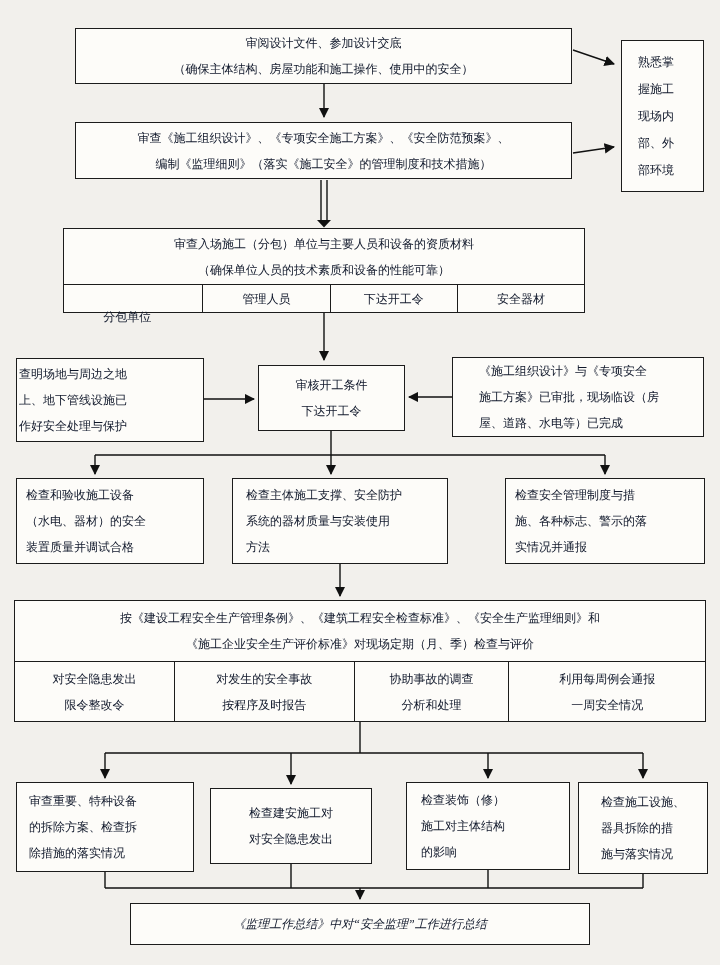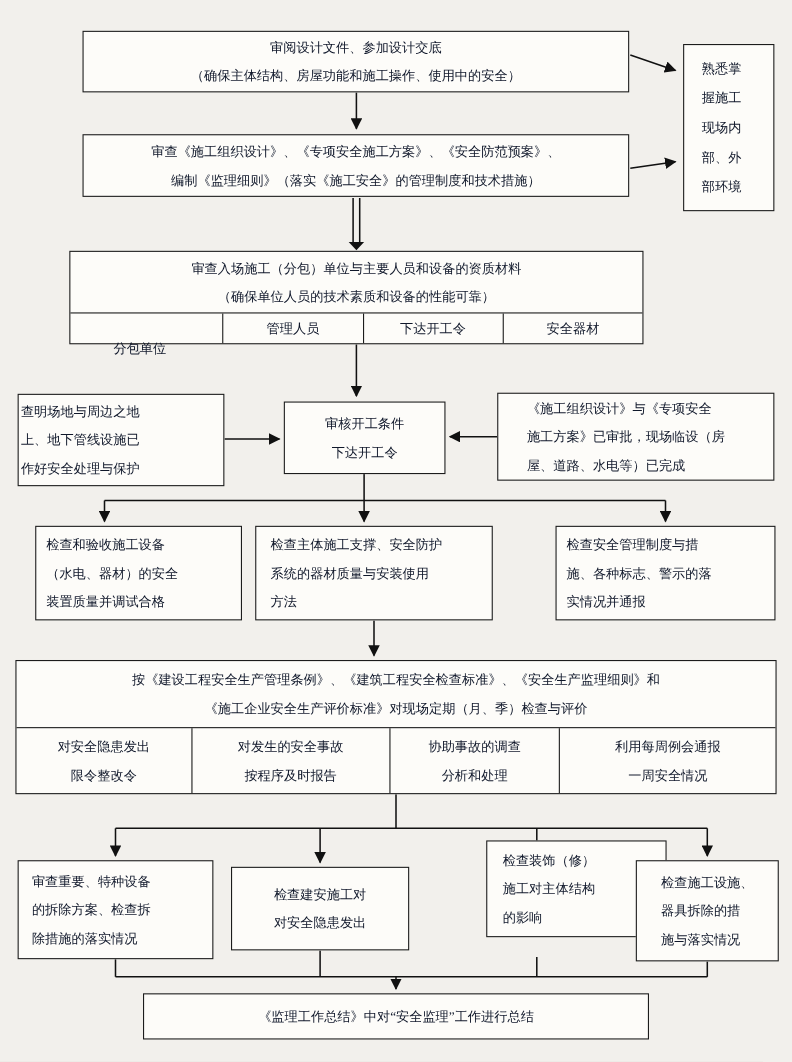--- a/index.html
+++ b/index.html
@@ -114,21 +114,21 @@
     <div>审核开工条件</div>
     <div>下达开工令</div>
   </div>
 
   <div class="box wrapL" style="left:452px;top:357px;width:252px;height:80px;padding:4px 26px;">
     <div class="txt">《施工组织设计》与《专项安全
 施工方案》已审批，现场临设（房
 屋、道路、水电等）已完成</div>
   </div>
 
-  <div class="box wrapL" style="left:32px;top:478px;width:188px;height:86px;padding:4px 9px;">
+  <div class="box wrapL" style="left:16px;top:478px;width:188px;height:86px;padding:4px 9px;">
     <div class="txt">检查和验收施工设备
 （水电、器材）的安全
 装置质量并调试合格</div>
   </div>
 
   <div class="box wrapL" style="left:232px;top:478px;width:216px;height:86px;padding:4px 13px;">
     <div class="txt">检查主体施工支撑、安全防护
 系统的器材质量与安装使用
 方法</div>
   </div>
@@ -160,29 +160,29 @@
       <div class="cell" style="flex:197;">利用每周例会通报
 一周安全情况</div>
     </div>
   </div>
 
   <div class="box" style="left:210px;top:788px;width:162px;height:76px;">
     <div class="txt">检查建安施工对
 对安全隐患发出</div>
   </div>
 
-  <div class="box wrapL" style="left:406px;top:764px;width:164px;height:88px;padding:16px 14px;margin-left:36px;">
+  <div class="box wrapL" style="left:406px;top:782px;width:164px;height:88px;padding:16px 14px;">
     <div class="txt">检查装饰（修）
 施工对主体结构
 的影响</div>
   </div>
 
   <div class="box wrapL" style="left:578px;top:782px;width:130px;height:92px;padding:4px 7px;align-items:center;">
     <div class="txt">检查施工设施、
 器具拆除的措
 施与落实情况</div>
   </div>
 
-  <div class="box" style="left:130px;top:903px;width:460px;height:42px;">
+  <div class="box" style="left:130px;top:903px;width:460px;height:42px;font-style:italic;">
     <div class="txt">《监理工作总结》中对“安全监理”工作进行总结</div>
   </div>
 
 </div>
 
 </body></html>

